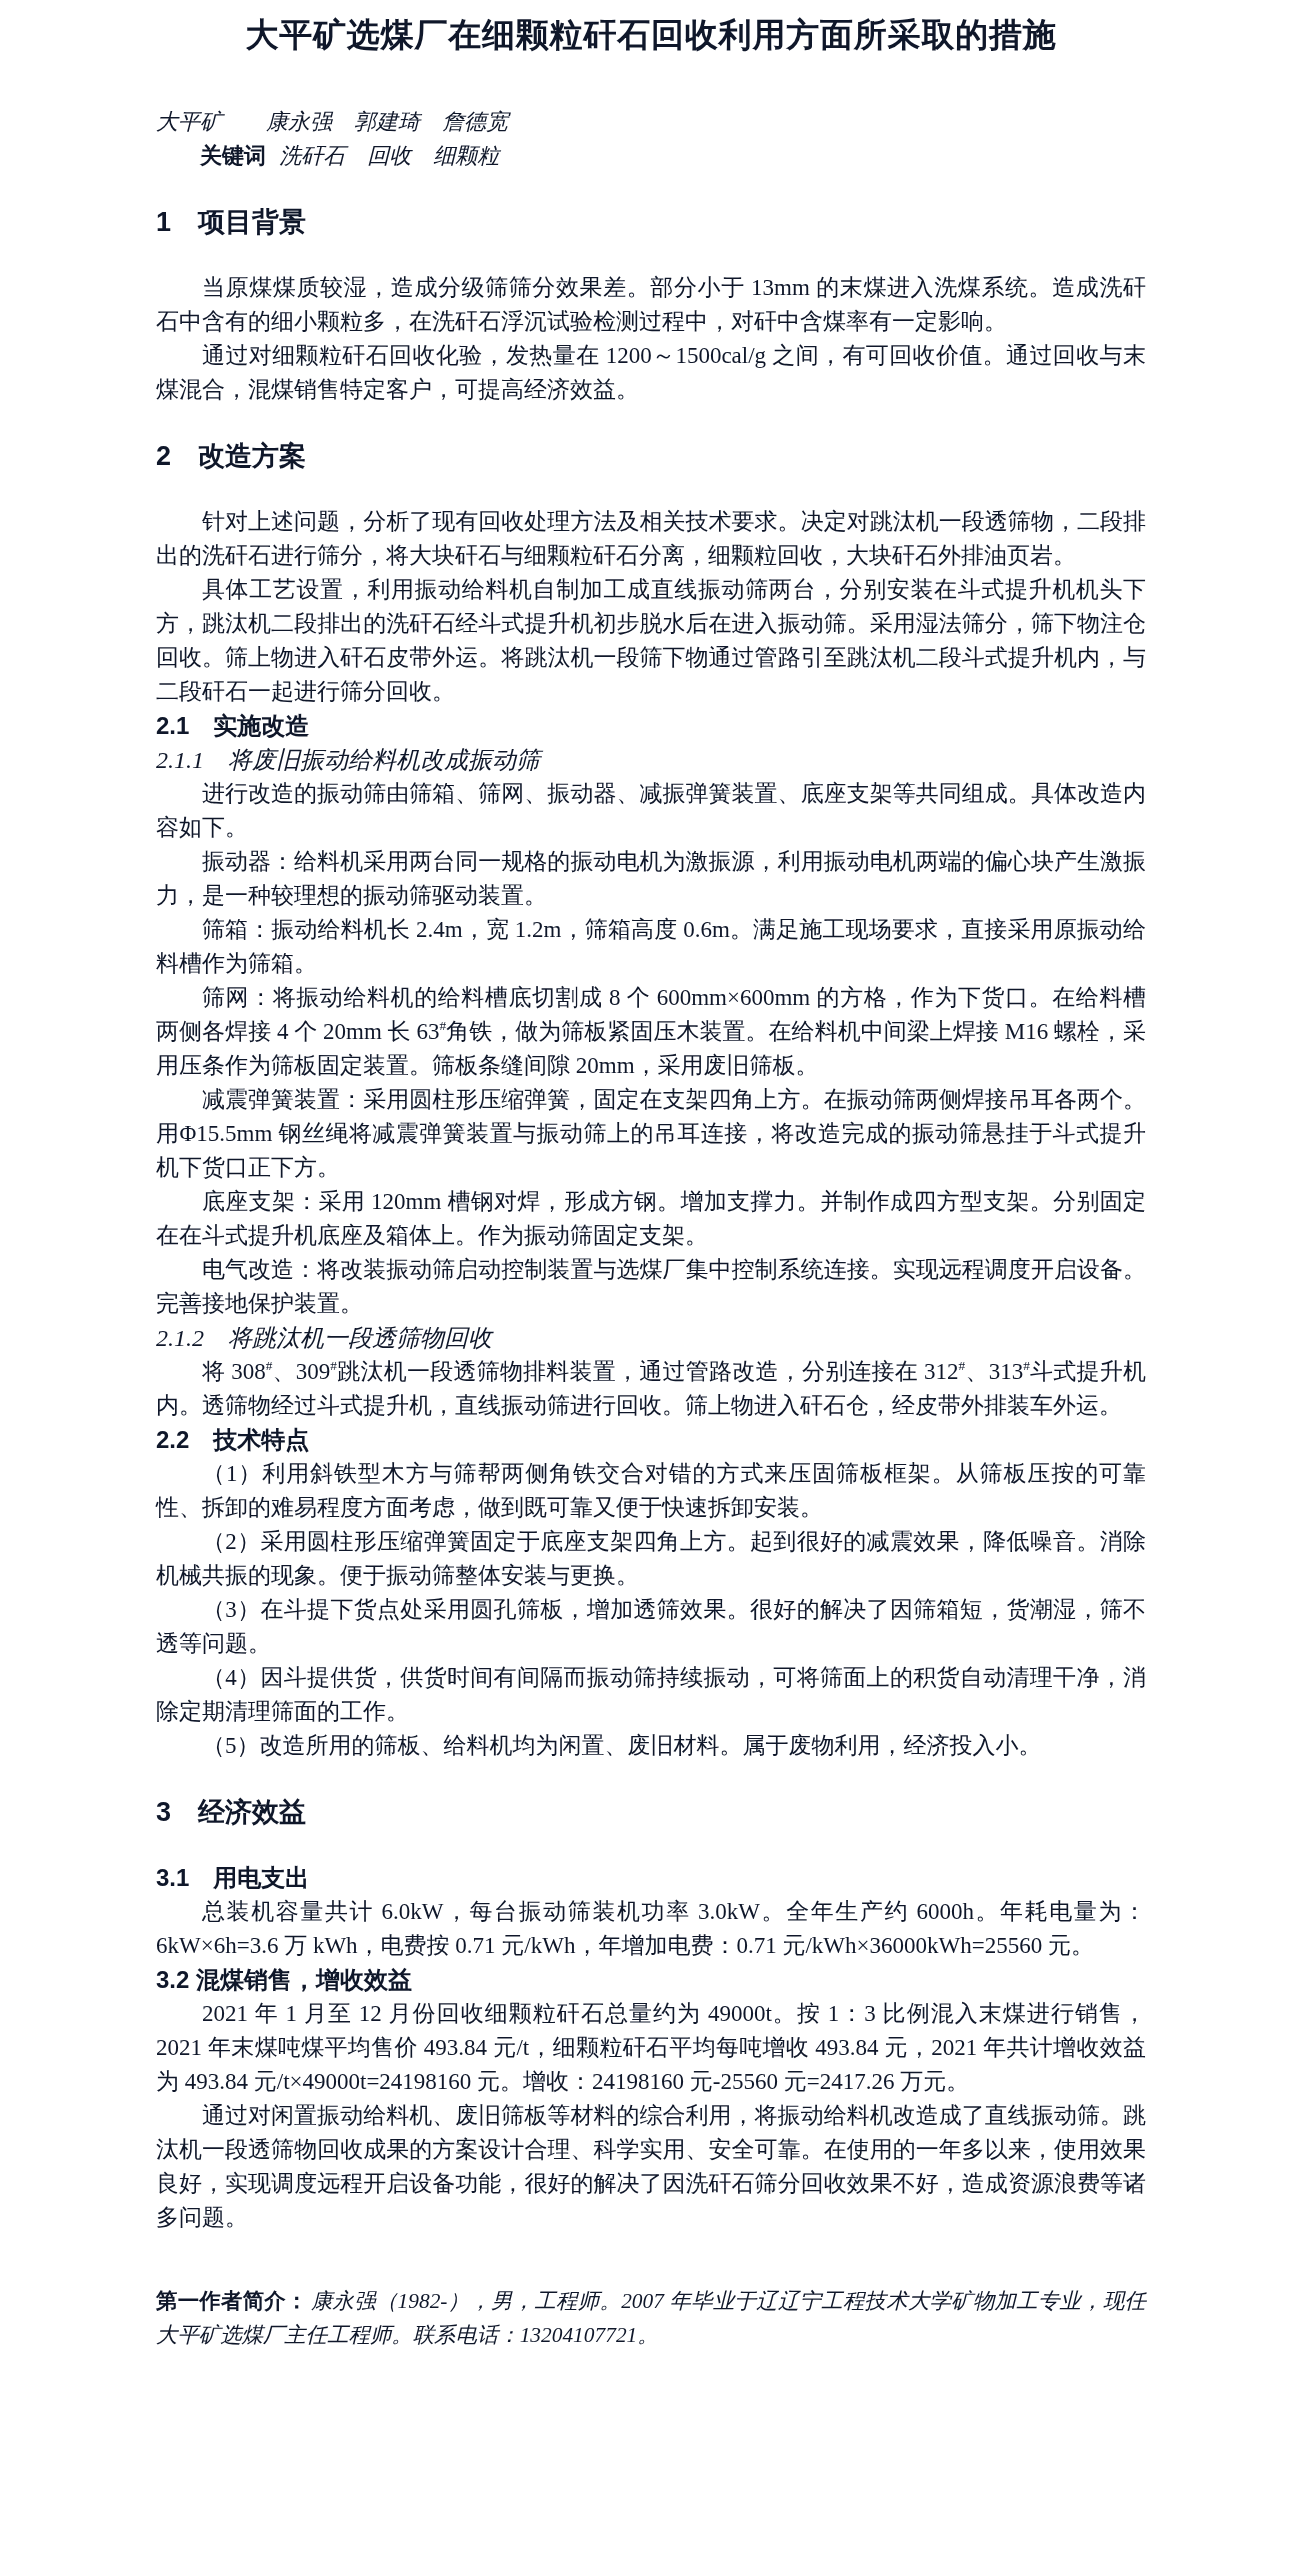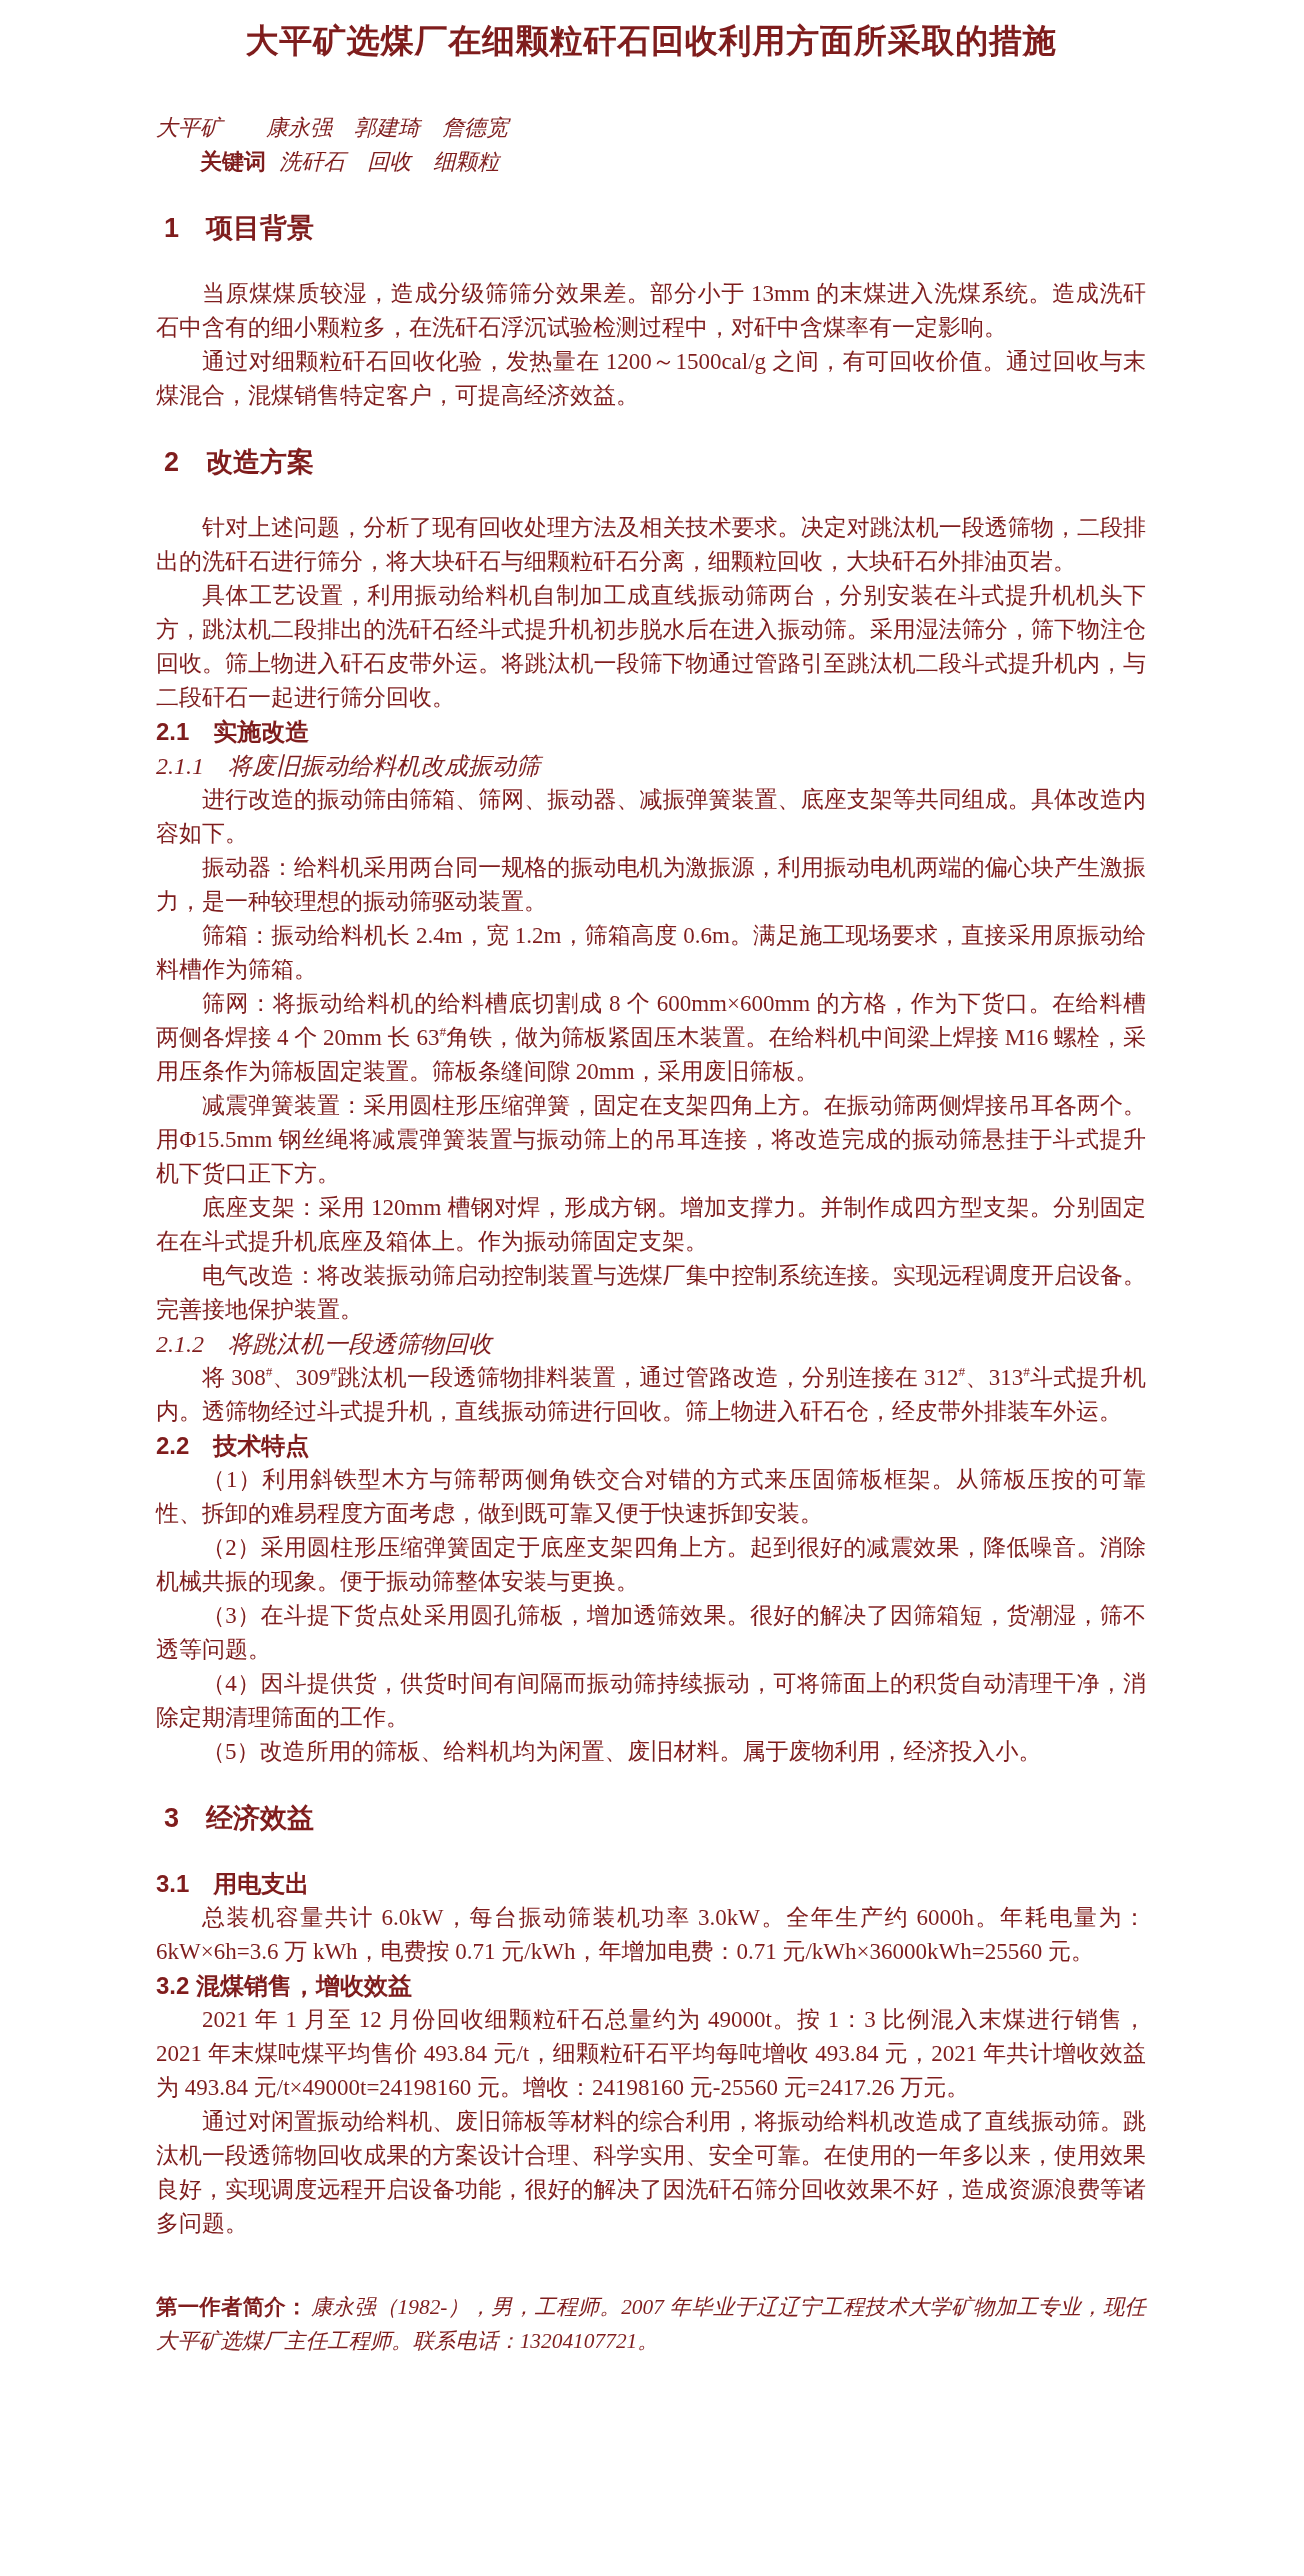--- a/index.html
+++ b/index.html
@@ -1,22 +1,22 @@
 <!DOCTYPE html>
 <html lang="zh" style="font-size:13px"><head>
 <meta charset="utf-8">
 <style>
   * { margin:0; padding:0; box-sizing:border-box; }
   html,body { background:#ffffff; }
   .page {
     width:1304px; height:2576px;
     margin:0 auto;
     background:#ffffff;
-    color:#7f1d1d;
-    padding:18px 158px 0 156px;
+    color:#0f172a;
+    padding:12px 158px 0 156px;
     overflow:hidden;
     font-family:"Liberation Serif","DejaVu Serif",serif;
   }
   .doc-title {
     font-family:"Liberation Sans","DejaVu Sans",sans-serif;
     font-weight:bold;
     font-size:33px; line-height:46px;
     text-align:center;
     letter-spacing:0.8px;
   }
@@ -39,21 +39,21 @@
     font-family:"Liberation Sans","DejaVu Sans",sans-serif;
     font-weight:bold;
     font-style:normal;
     margin-right:0.6em;
   }
   .kai { font-style:italic; }
   .hd-h1 {
     font-family:"Liberation Sans","DejaVu Sans",sans-serif;
     font-weight:bold;
     font-size:27px; line-height:36px;
-    margin:31px 8px;
+    margin:31px 0;
   }
   .hd-h2 {
     font-family:"Liberation Sans","DejaVu Sans",sans-serif;
     font-weight:bold;
     font-size:24px; line-height:34px;
   }
   .hd-h3 {
     font-family:"Liberation Serif","DejaVu Serif",serif;
     font-style:italic;
     font-weight:normal;

